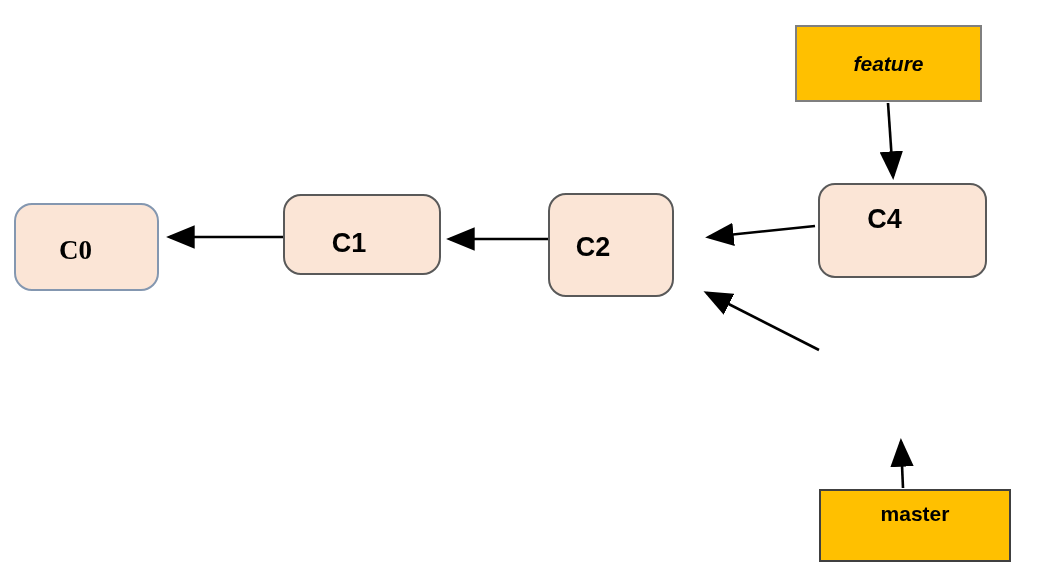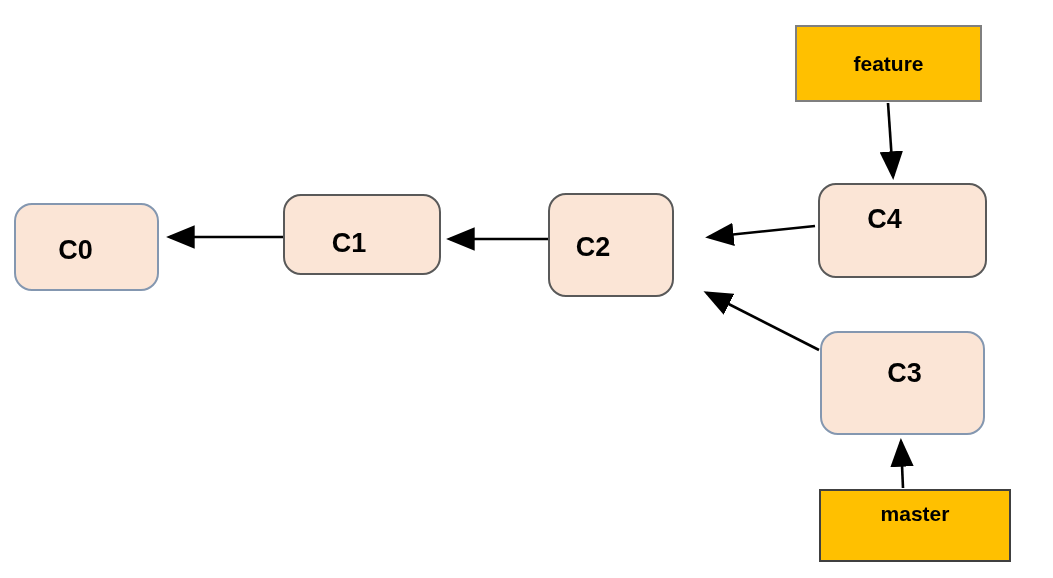--- a/index.html
+++ b/index.html
@@ -50,26 +50,26 @@
     border: 2px solid #7f7f7f;
     font-size: 21px;
   }
   .branch.dark-border {
     border-color: #404040;
   }
   
   #node-c0 { left: 14px;  top: 203px; width: 145px; height: 88px; }
   #node-c1 { left: 283px; top: 194px; width: 158px; height: 81px; }
   #node-c2 { left: 548px; top: 193px; width: 126px; height: 104px; }
-  #node-c4 { left: 818px; top: 183px; width: 169px; height: 95px; }
+  #node-c4 { left: 818px; top: 183px; width: 169px; height: 95px; border-radius: 17px; }
   #node-c3 { left: 820px; top: 331px; width: 165px; height: 104px; }
-  #branch-feature { left: 795px; top: 25px;  width: 187px; height: 77px; }
+  #branch-feature { left: 795px; top: 25px;  width: 187px; height: 77px; font-style: italic; }
   #branch-master  { left: 819px; top: 489px; width: 192px; height: 73px; text-align: center; }
   
-  #node-c0 .lbl { transform: translate(-11px, 3px); }
+  #node-c0 .lbl { transform: translate(-11px, 3px); font-family: Liberation Serif, serif; }
   #node-c1 .lbl { transform: translate(-13px, 9px); }
   #node-c2 .lbl { transform: translate(-18px, 2px); }
   #node-c4 .lbl { transform: translate(-18px, -11px); }
   #node-c3 .lbl { transform: translate(2px, -10px); }
   #branch-master .lbl { transform: translate(0, -12px); }
 </style>
 </head>
 <body>
 
 <div class="canvas">
@@ -101,21 +101,18 @@
   </div>
 
   <div id="node-c1" class="node commit">
     <span class="lbl">C1</span>
   </div>
 
   <div id="node-c2" class="node commit">
     <span class="lbl">C2</span>
   </div>
 
-  <div id="node-c3" class="node commit blue-border">
-    <span class="lbl">C3</span>
-  </div>
 
   <div id="branch-master" class="node branch dark-border">
     <span class="lbl">master</span>
   </div>
 
 </div>
 
 </body></html>

